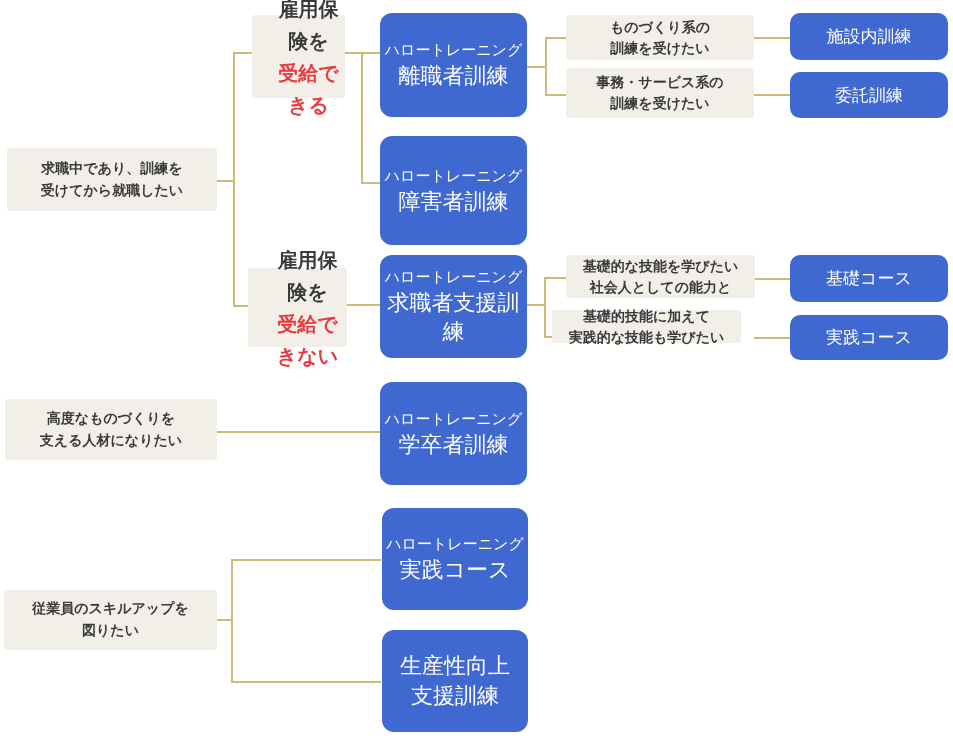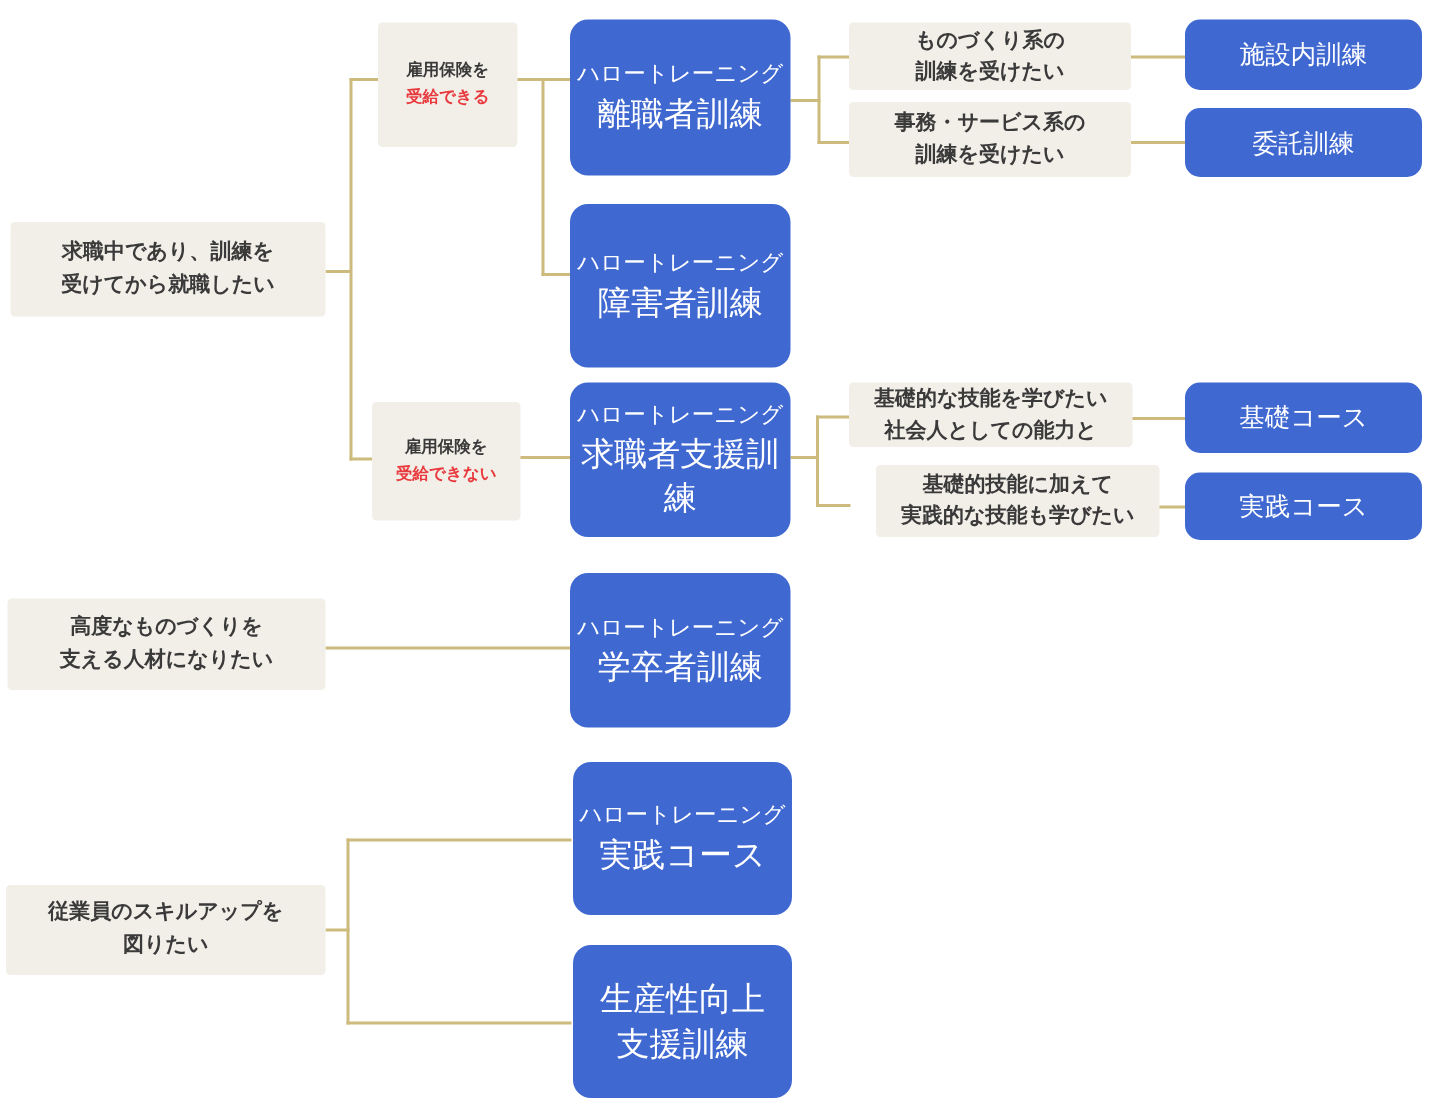--- a/index.html
+++ b/index.html
@@ -36,21 +36,21 @@
     font-family: Liberation Serif, serif;
   }
   .blue {
     background: var(--blue);
     color: var(--white);
     border-radius: 12px;
     font-weight: normal;
   }
   .blue.small { border-radius: 10px; }
   .goal { font-size: 14px; line-height: 1.55; }
-  .cond { font-size: 11px; line-height: 1.6; }
+  .cond { font-size: 20px; line-height: 1.6; padding-left: 20px; }
   .cond .red { color: var(--red); }
   .pref { font-size: 14px; line-height: 1.5; }
   .blue .t1 { font-size: 15px; line-height: 1.45; }
   .blue .t2 { font-size: 22px; line-height: 1.35; }
   .blue.small .t3 { font-size: 17px; }
   .line { position: absolute; background: var(--line); }
   .h { height: 2px; }
   .v { width: 2px; }
 </style>
 </head>
@@ -138,21 +138,21 @@
     <span>訓練を受けたい</span>
   </div>
   <div class="box beige pref" style="left:566px;top:68px;width:188px;height:50px">
     <span>事務・サービス系の</span>
     <span>訓練を受けたい</span>
   </div>
   <div class="box beige pref" style="left:566px;top:255px;width:189px;height:43px">
     <span>基礎的な技能を学びたい</span>
     <span>社会人としての能力と</span>
   </div>
-  <div class="box beige pref" style="left:584px;top:310px;width:189px;height:48px">
+  <div class="box beige pref" style="left:552px;top:310px;width:189px;height:33px">
     <span>基礎的技能に加えて</span>
     <span>実践的な技能も学びたい</span>
   </div>
 
   <div class="box blue small" style="left:790px;top:72px;width:158px;height:46px">
     <span class="t3">委託訓練</span>
   </div>
   <div class="box blue small" style="left:790px;top:13px;width:158px;height:47px">
     <span class="t3">施設内訓練</span>
   </div>

